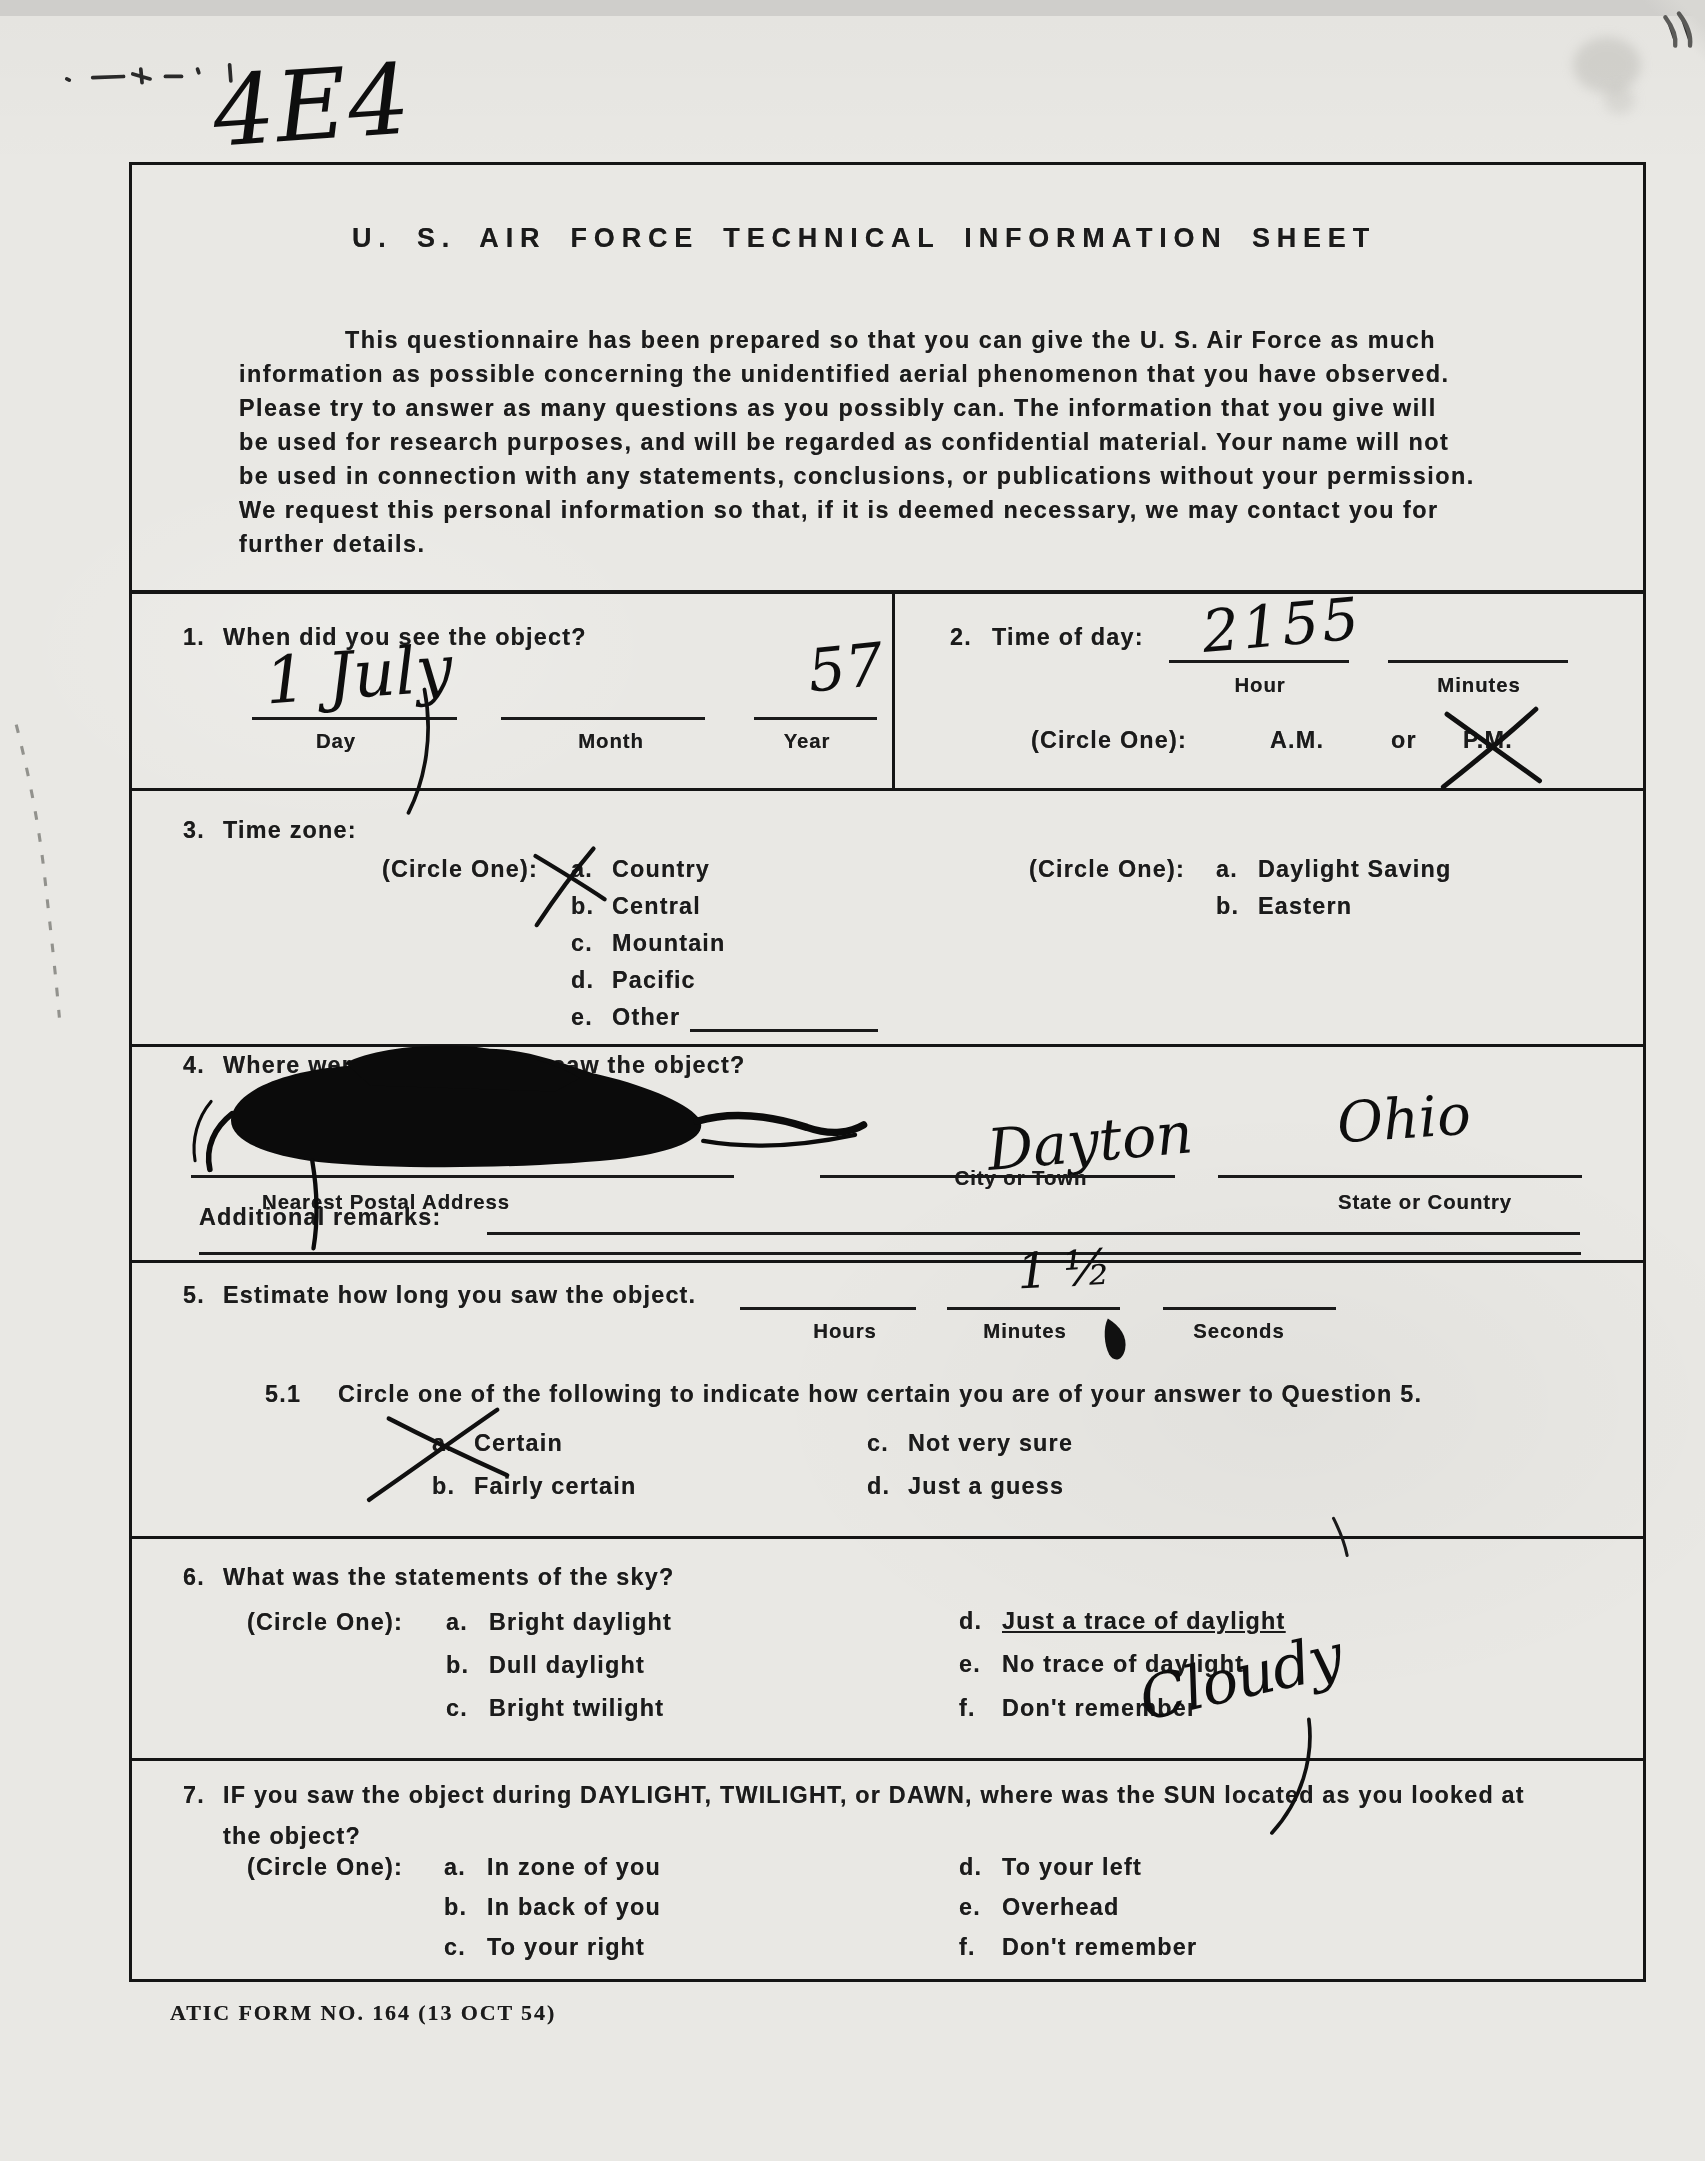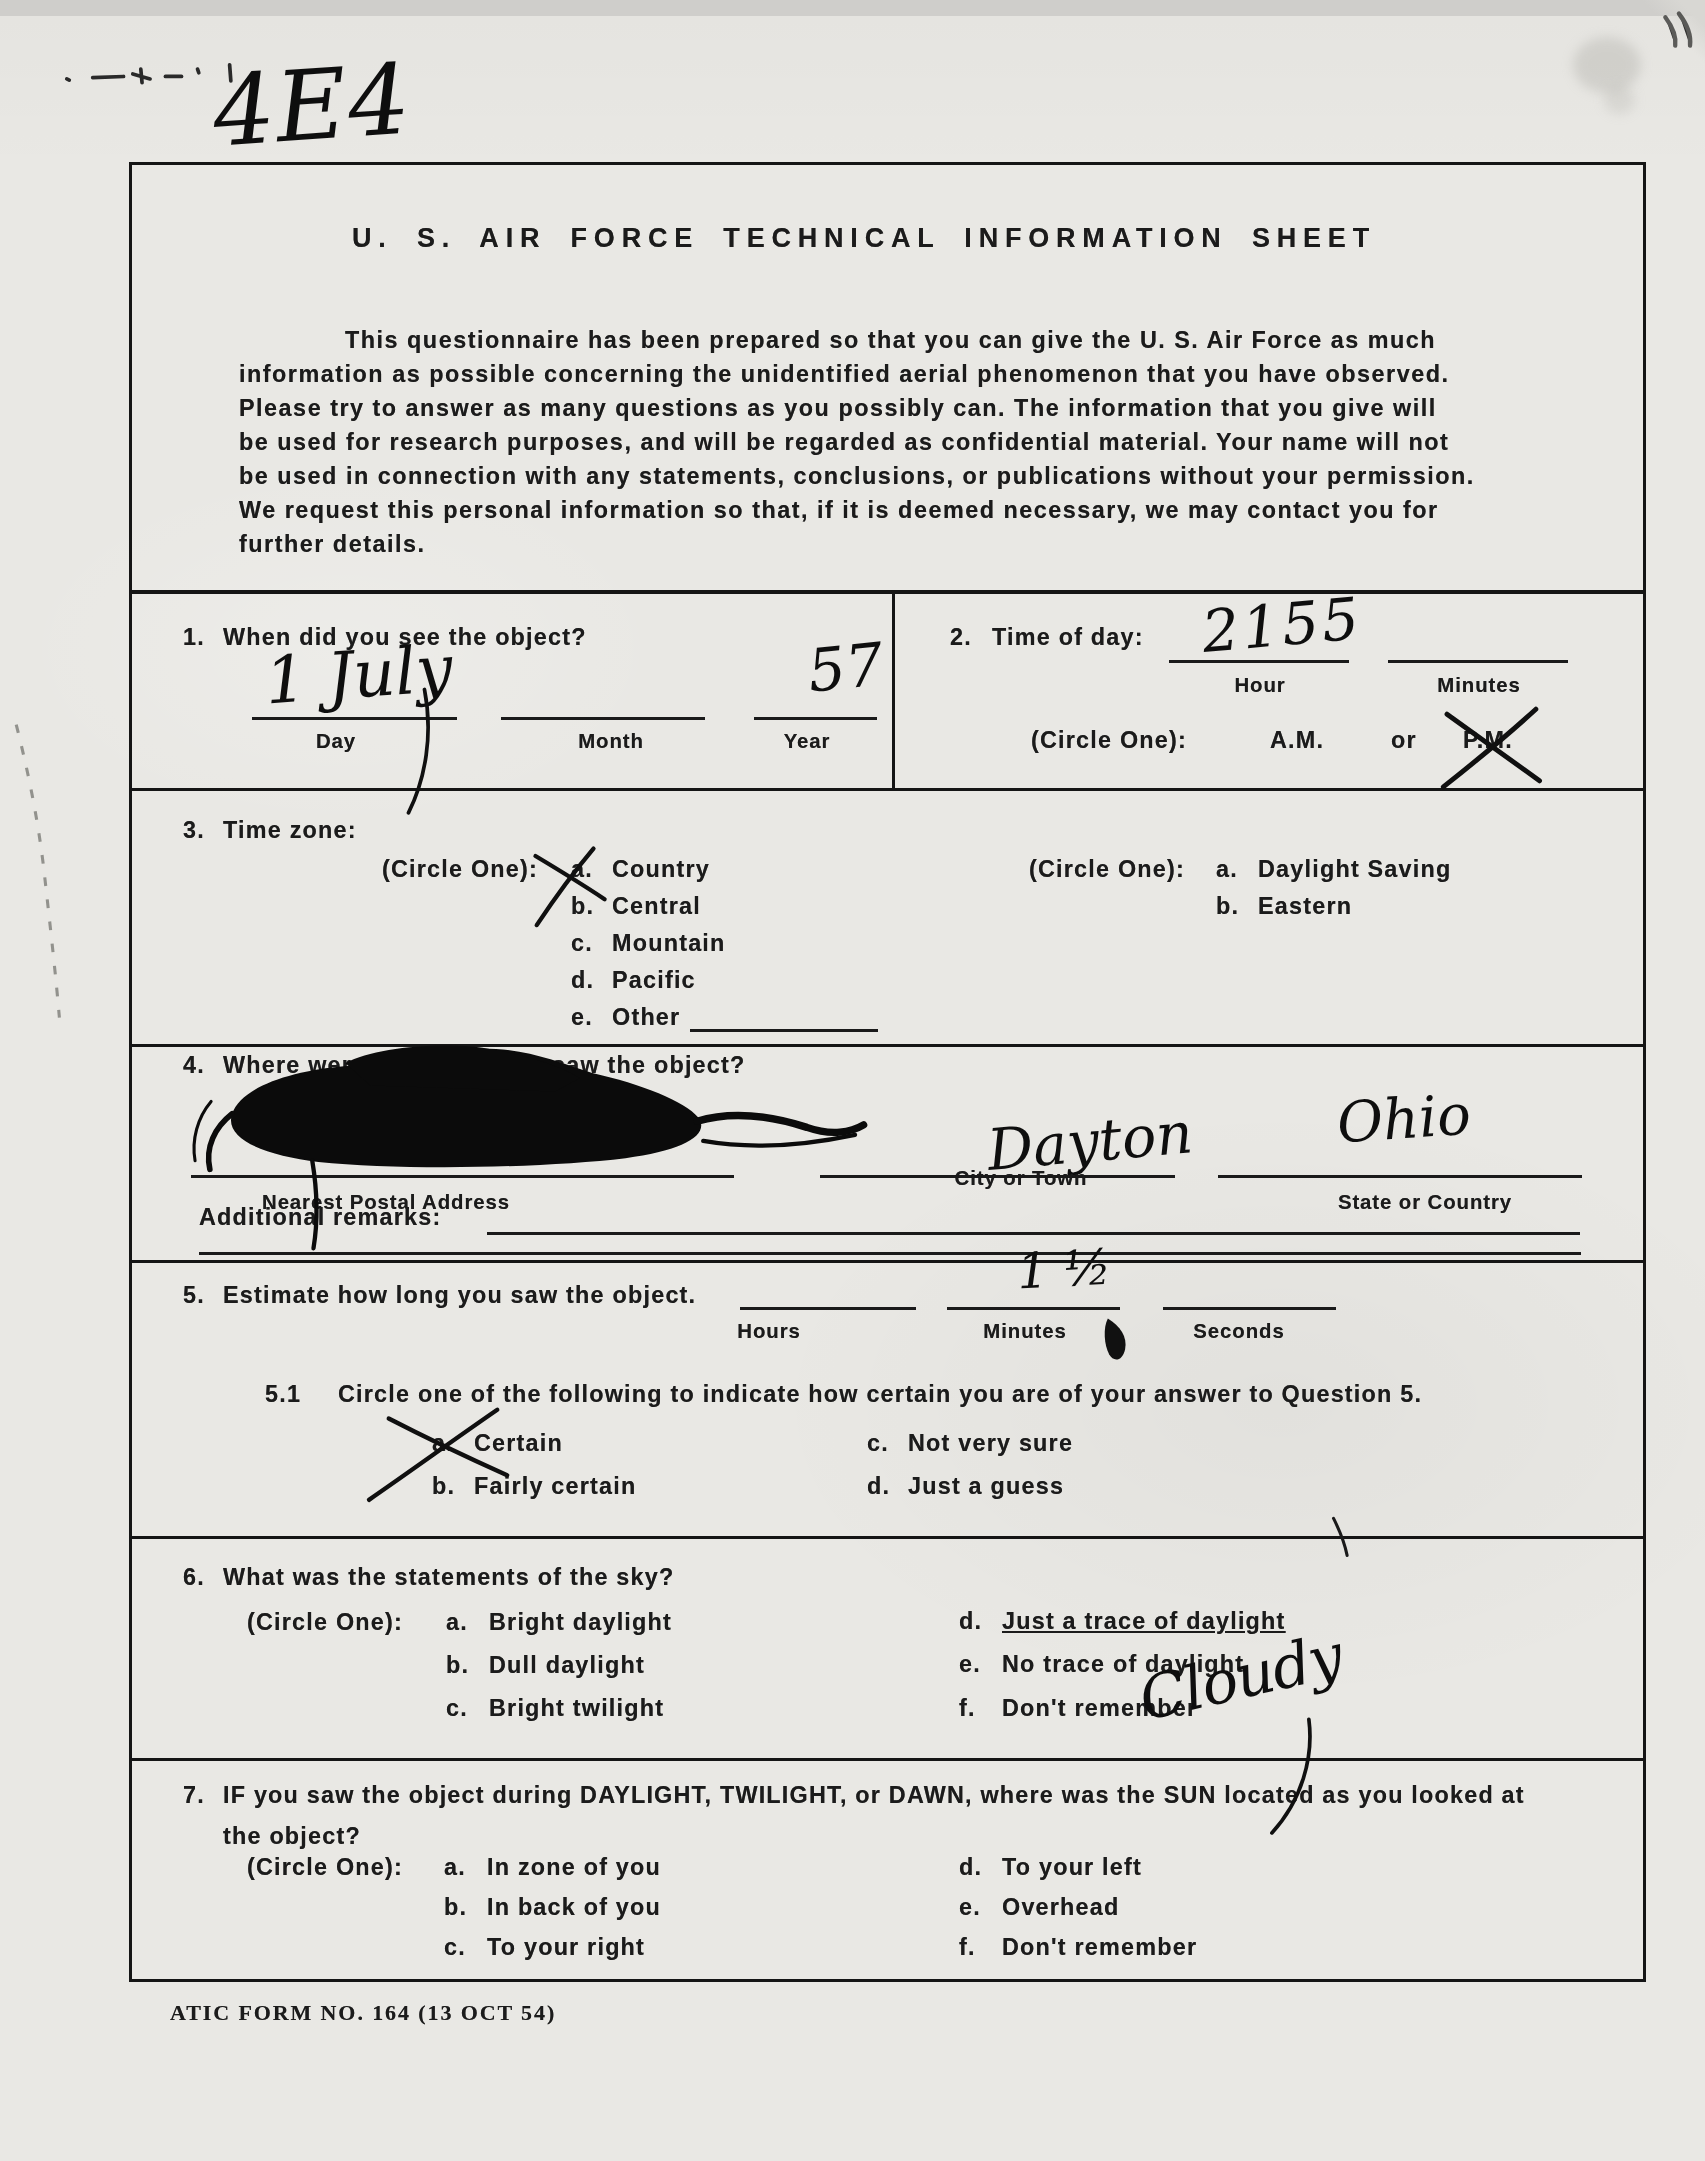--- a/index.html
+++ b/index.html
@@ -139,21 +139,21 @@
 <div class="abs printed q-text" style="left:199px;top:1204px;">Additional remarks:</div>
 <div class="wline" style="left:487px;top:1232px;width:1093px;"></div>
 <div class="wline" style="left:199px;top:1252px;width:1382px;height:2.5px;"></div>
 
 <div class="abs printed q-text" style="left:183px;top:1282px;">5.</div>
 <div class="abs printed q-text" style="left:223px;top:1282px;">Estimate how long you saw the object.</div>
 <div class="hand" style="left:1017px;top:1241px;font-size:49px;transform:rotate(-3deg);">1 ½</div>
 <div class="wline" style="left:740px;top:1307px;width:176px;"></div>
 <div class="wline" style="left:947px;top:1307px;width:173px;"></div>
 <div class="wline" style="left:1163px;top:1307px;width:173px;"></div>
-<div class="abs printed small-label center" style="left:769px;top:1320px;text-align:center;">Hours</div>
+<div class="abs printed small-label center" style="left:845px;top:1320px;text-align:center;">Hours</div>
 <div class="abs printed small-label center" style="left:1025px;top:1320px;">Minutes</div>
 <div class="abs printed small-label center" style="left:1239px;top:1320px;">Seconds</div>
 <div class="abs printed q-text" style="left:265px;top:1381px;">5.1</div>
 <div class="abs printed q-text" style="left:338px;top:1381px;">Circle one of the following to indicate how certain you are of your answer to Question 5.</div>
 <div class="abs printed q-text" style="left:432px;top:1430px;">a.</div>
 <div class="abs printed q-text" style="left:474px;top:1430px;">Certain</div>
 <div class="abs printed q-text" style="left:432px;top:1473px;">b.</div>
 <div class="abs printed q-text" style="left:474px;top:1473px;">Fairly certain</div>
 <div class="abs printed q-text" style="left:867px;top:1430px;">c.</div>
 <div class="abs printed q-text" style="left:908px;top:1430px;">Not very sure</div>

